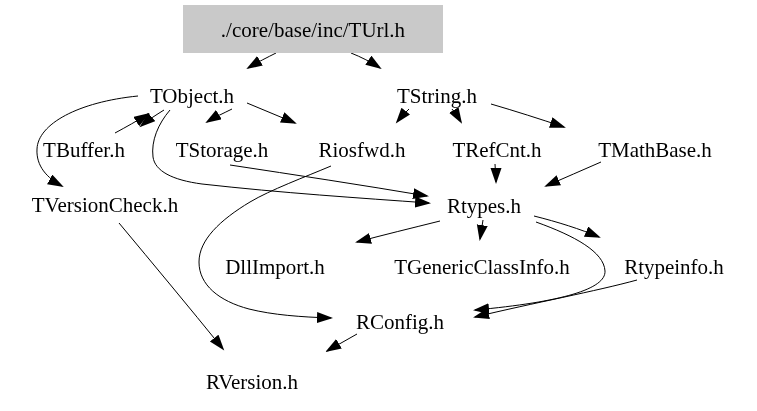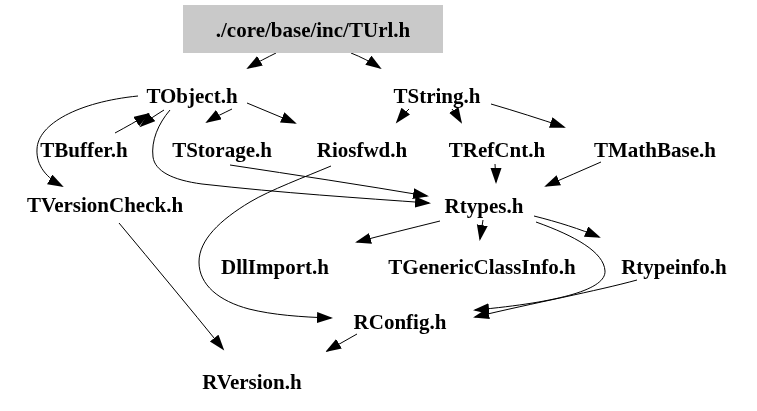--- a/index.html
+++ b/index.html
@@ -2,21 +2,21 @@
 <html><head>
 <meta charset="utf-8">
 <style>
   html,body{margin:0;padding:0;}
   body{
     width:757px;height:411px;
     background:#ffffff;
     font-family:"Liberation Serif", serif;
     overflow:hidden;
   }
-  #graph-wrap{position:relative;width:732px;height:411px;font-weight:bold;}
+  #graph-wrap{position:relative;width:732px;height:411px;}
   svg{display:block;}
   svg text{
     font-family:"Liberation Serif", serif;
     font-size:21px;
     fill:#000000;
     text-anchor:middle;
   }
   svg path.edge{fill:none;stroke-width:1px;}
 </style>
 </head>

